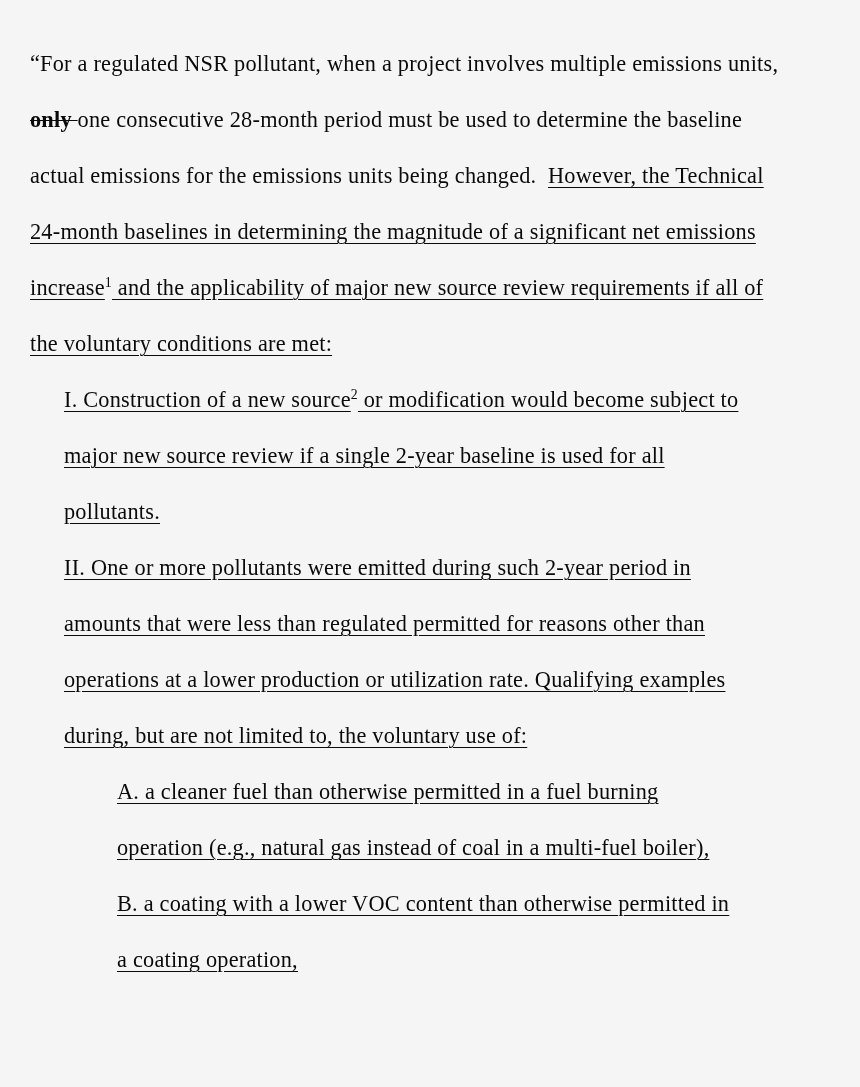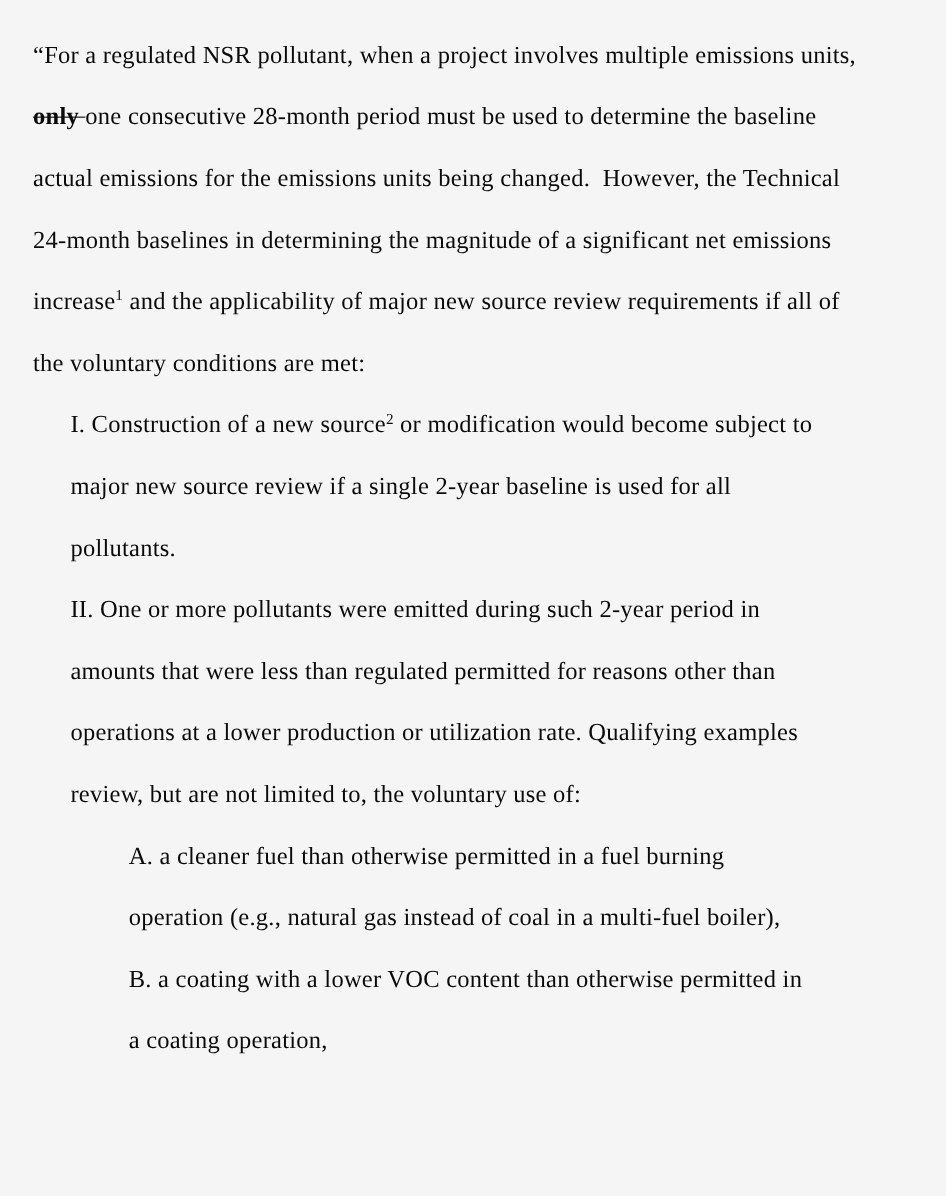--- a/index.html
+++ b/index.html
@@ -14,39 +14,39 @@
     font-family: "Liberation Serif", "DejaVu Serif", serif;
     color: #0a0a0a;
     overflow: hidden;
   }
 
   #page {
     position: relative;
     width: 688px;
     height: 1087px;
     box-sizing: border-box;
-    padding: 22px 16px 0 30px;
+    padding: 36px 16px 0 30px;
   }
 
   .line {
     font-size: 22.3px;
     line-height: 56px;
     height: 56px;
     white-space: pre;
     letter-spacing: 0.01em;
     -webkit-font-smoothing: antialiased;
   }
 
   
   .lvl0 { margin-left: 0px; }
   .lvl1 { margin-left: 34px; }
   .lvl2 { margin-left: 87px; }
 
   
-  .u   { text-underline-offset: 4px; text-decoration-thickness: 1.4px; }
+  .u   { text-decoration: underline; text-underline-offset: 4px; text-decoration-thickness: 1.4px; }
   .st  { text-decoration: line-through; text-decoration-thickness: 1.4px; font-weight: bold; }
   .plain { text-decoration: none; }
 
   .sup {
     font-size: 0.62em;
     vertical-align: super;
     line-height: 0;
     text-decoration: none;
     display: inline-block;
   }
@@ -61,19 +61,19 @@
       <div class="line lvl0"><span class="plain">actual emissions for the emissions units being changed.  </span><span class="u">However, the Technical</span></div>
       <div class="line lvl0"><span class="u">24-month baselines in determining the magnitude of a significant net emissions</span></div>
       <div class="line lvl0"><span class="u">increase</span><span class="sup">1</span><span class="u"> and the applicability of major new source review requirements if all of</span></div>
       <div class="line lvl0"><span class="u">the voluntary conditions are met:</span></div>
       <div class="line lvl1"><span class="u">I. Construction of a new source</span><span class="sup">2</span><span class="u"> or modification would become subject to</span></div>
       <div class="line lvl1"><span class="u">major new source review if a single 2-year baseline is used for all</span></div>
       <div class="line lvl1"><span class="u">pollutants.</span></div>
       <div class="line lvl1"><span class="u">II. One or more pollutants were emitted during such 2-year period in</span></div>
       <div class="line lvl1"><span class="u">amounts that were less than regulated permitted for reasons other than</span></div>
       <div class="line lvl1"><span class="u">operations at a lower production or utilization rate. Qualifying examples</span></div>
-      <div class="line lvl1"><span class="u">review, but are not limited to, the voluntary use of:</span></div>
+      <div class="line lvl1"><span class="u">during, but are not limited to, the voluntary use of:</span></div>
       <div class="line lvl2"><span class="u">A. a cleaner fuel than otherwise permitted in a fuel burning</span></div>
       <div class="line lvl2"><span class="u">operation (e.g., natural gas instead of coal in a multi-fuel boiler),</span></div>
       <div class="line lvl2"><span class="u">B. a coating with a lower VOC content than otherwise permitted in</span></div>
       <div class="line lvl2"><span class="u">a coating operation,</span></div>
     </div>
 </div>
 
 </body></html>

